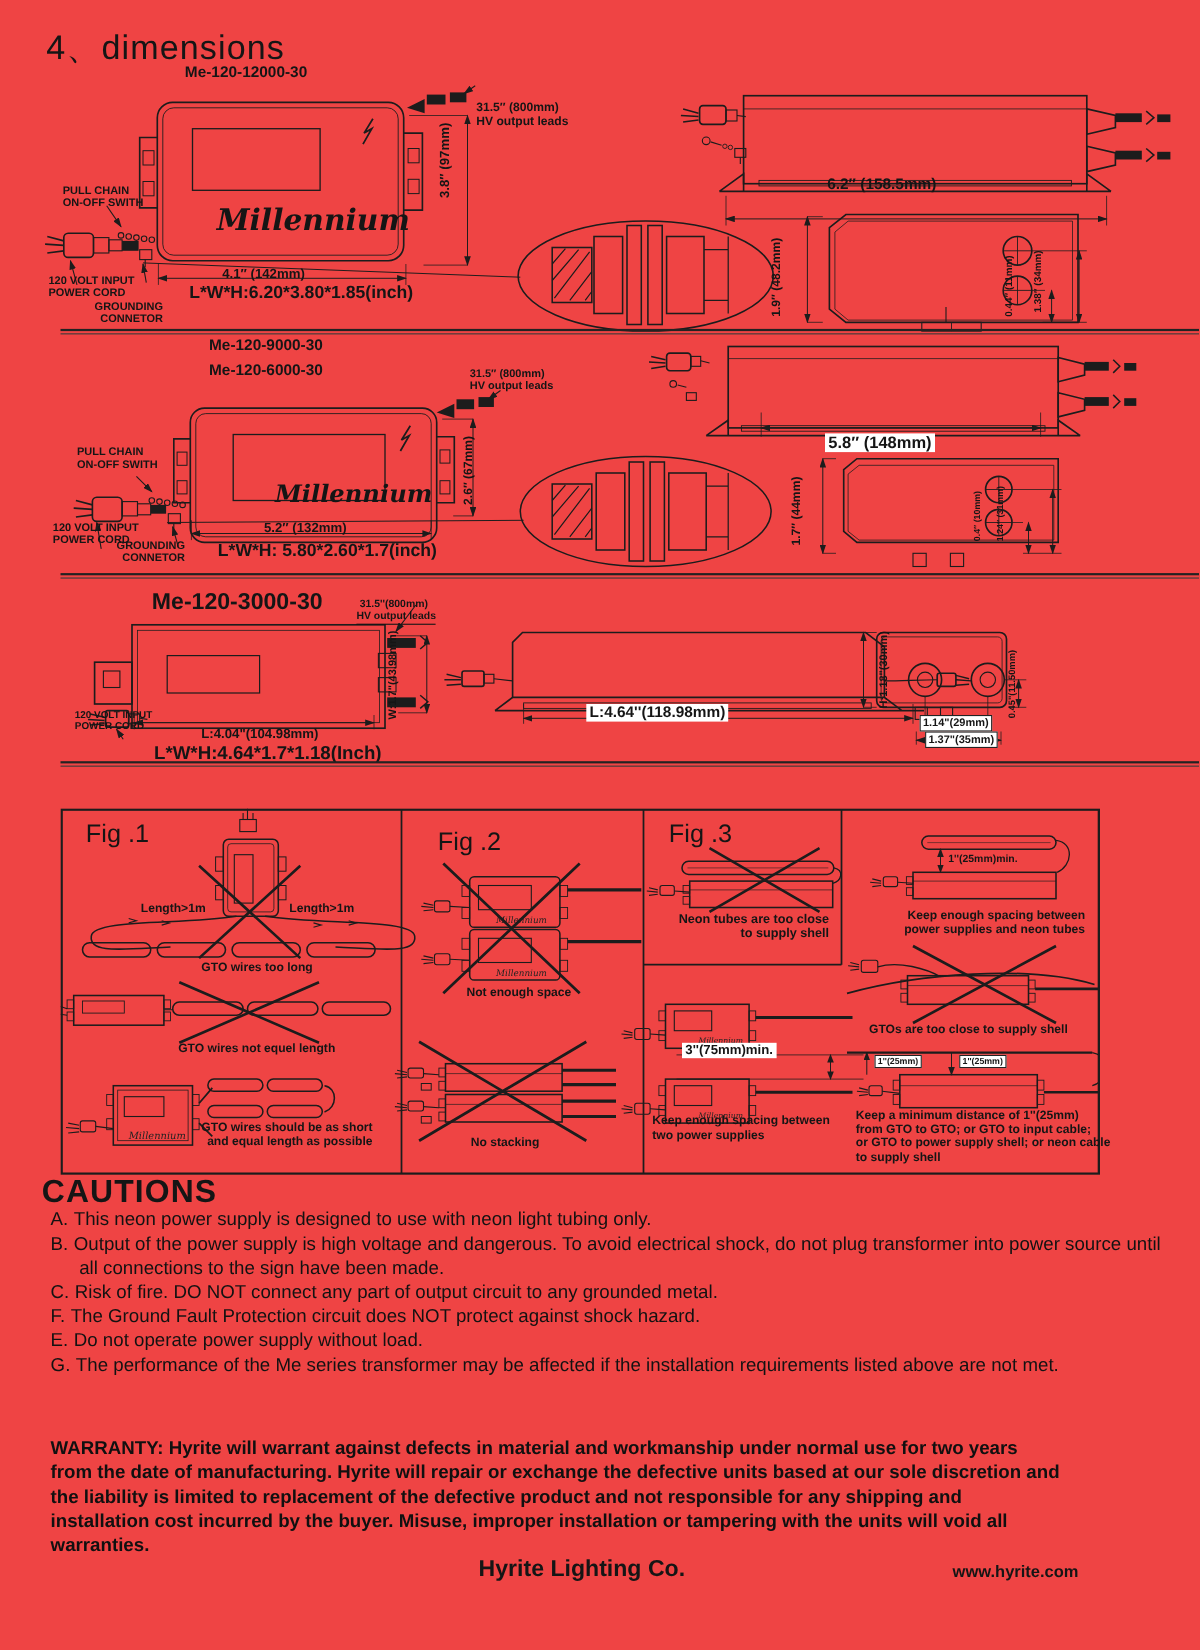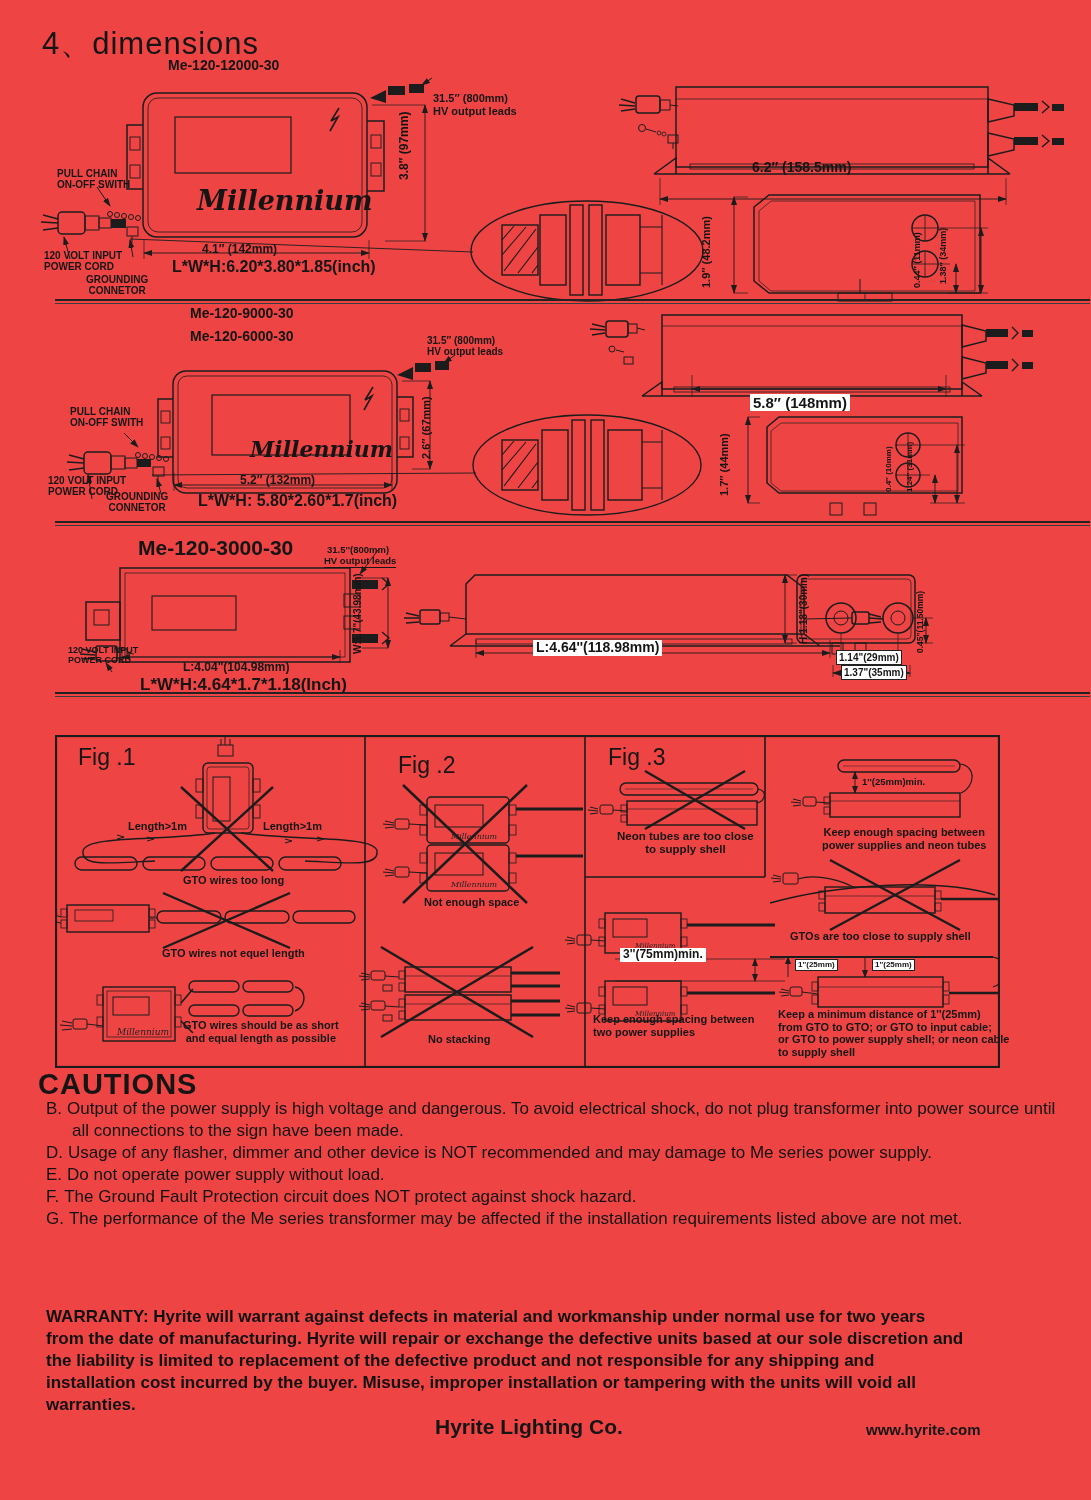--- a/index.html
+++ b/index.html
@@ -6,21 +6,21 @@
   html,body { background:#e8e8e8; }
   .page {
     position:relative; width:1091px; height:1500px; margin:0 auto;
     background:#ef4444; color:#161616;
     font-family:"Liberation Sans", sans-serif; overflow:hidden;
   }
   svg { position:absolute; }
   .lb { position:absolute; font-weight:bold; color:#151515; white-space:pre-line; line-height:1.14; }
   .rg { font-weight:400; }
   .rt { writing-mode:vertical-rl; transform:rotate(180deg); text-align:center; }
-  .ctr { text-align:center; }
+  .ctr { text-align:right; }
   .box { border:1px solid #222; background:#fff; padding:0 2px; white-space:nowrap; line-height:1.3; }
   .wbg { background:#fff; padding:0 3px; }
   .script { font-family:"DejaVu Serif", serif; font-style:italic; font-weight:bold; }
   .t8{font-size:8px}.t85{font-size:8.5px}.t9{font-size:9px}.t95{font-size:9.5px}
   .t10{font-size:10px}.t11{font-size:11px}.t115{font-size:11.5px}.t12{font-size:12px}.t14{font-size:14px}.t15{font-size:15px}.t16{font-size:16px}
   .t17{font-size:17px}.t19{font-size:14px}.t21{font-size:21px}.t23{font-size:23px}
   .t27{font-size:27px}.t29{font-size:29px}.t31{font-size:31px}
   .sep { position:absolute; left:55px; width:1035px; height:5px;
          border-top:2.5px solid #222; border-bottom:1px solid #3a3a3a; }
   .cautions-list { position:absolute; left:46px; top:1098px; width:1014px;
@@ -596,24 +596,25 @@
   <div class="lb t8 box" style="left:795px;top:959px">1''(25mm)</div>
   <div class="lb t8 box" style="left:872px;top:959px">1''(25mm)</div>
   <div class="lb t11" style="left:778px;top:1008px">Keep a minimum distance of 1''(25mm)
 from GTO to GTO; or GTO to input cable;
 or GTO to power supply shell; or neon cable
 to supply shell</div>
 
   <div class="lb t29" style="left:38px;top:1068px;letter-spacing:1px">CAUTIONS</div>
 
   <div class="cautions-list">
+    <div class="caution-item"><span class="cl">A.</span><span>This neon power supply is designed to use with neon light tubing only.</span></div>
     <div class="caution-item"><span class="cl">B.</span><span>Output of the power supply is high voltage and dangerous. To avoid electrical shock, do not plug transformer into  power source until all connections to the sign have  been made.</span></div>
-    <div class="caution-item"><span class="cl">D.</span><span>Usage of any flasher, dimmer and other device is NOT recommended and may damage to Me series power supply.</span></div>
+    <div class="caution-item"><span class="cl">C.</span><span>Risk of fire. DO NOT connect any part of output circuit to any grounded metal.</span></div>
+    <div class="caution-item"><span class="cl">F.</span><span>The Ground Fault Protection circuit does NOT protect against shock hazard.</span></div>
     <div class="caution-item"><span class="cl">E.</span><span>Do not operate power supply without load.</span></div>
-    <div class="caution-item"><span class="cl">F.</span><span>The Ground Fault Protection circuit does NOT protect against shock hazard.</span></div>
     <div class="caution-item"><span class="cl">G.</span><span>The performance of the Me series transformer may be affected if the installation requirements listed above are not met.</span></div>
   </div>
 
   <div class="warranty">WARRANTY: Hyrite will warrant against defects in material and workmanship under normal use for two years from the date of manufacturing. Hyrite will repair or exchange the defective units based at our sole discretion and the liability is limited to replacement of the defective product and not responsible for any shipping and installation cost incurred by the buyer. Misuse, improper installation or tampering with the units will void all warranties.</div>
 
   <div class="lb t21" style="left:435px;top:1415px">Hyrite Lighting Co.</div>
   <div class="lb t15" style="left:866px;top:1421px">www.hyrite.com</div>
 
 </div>
 

